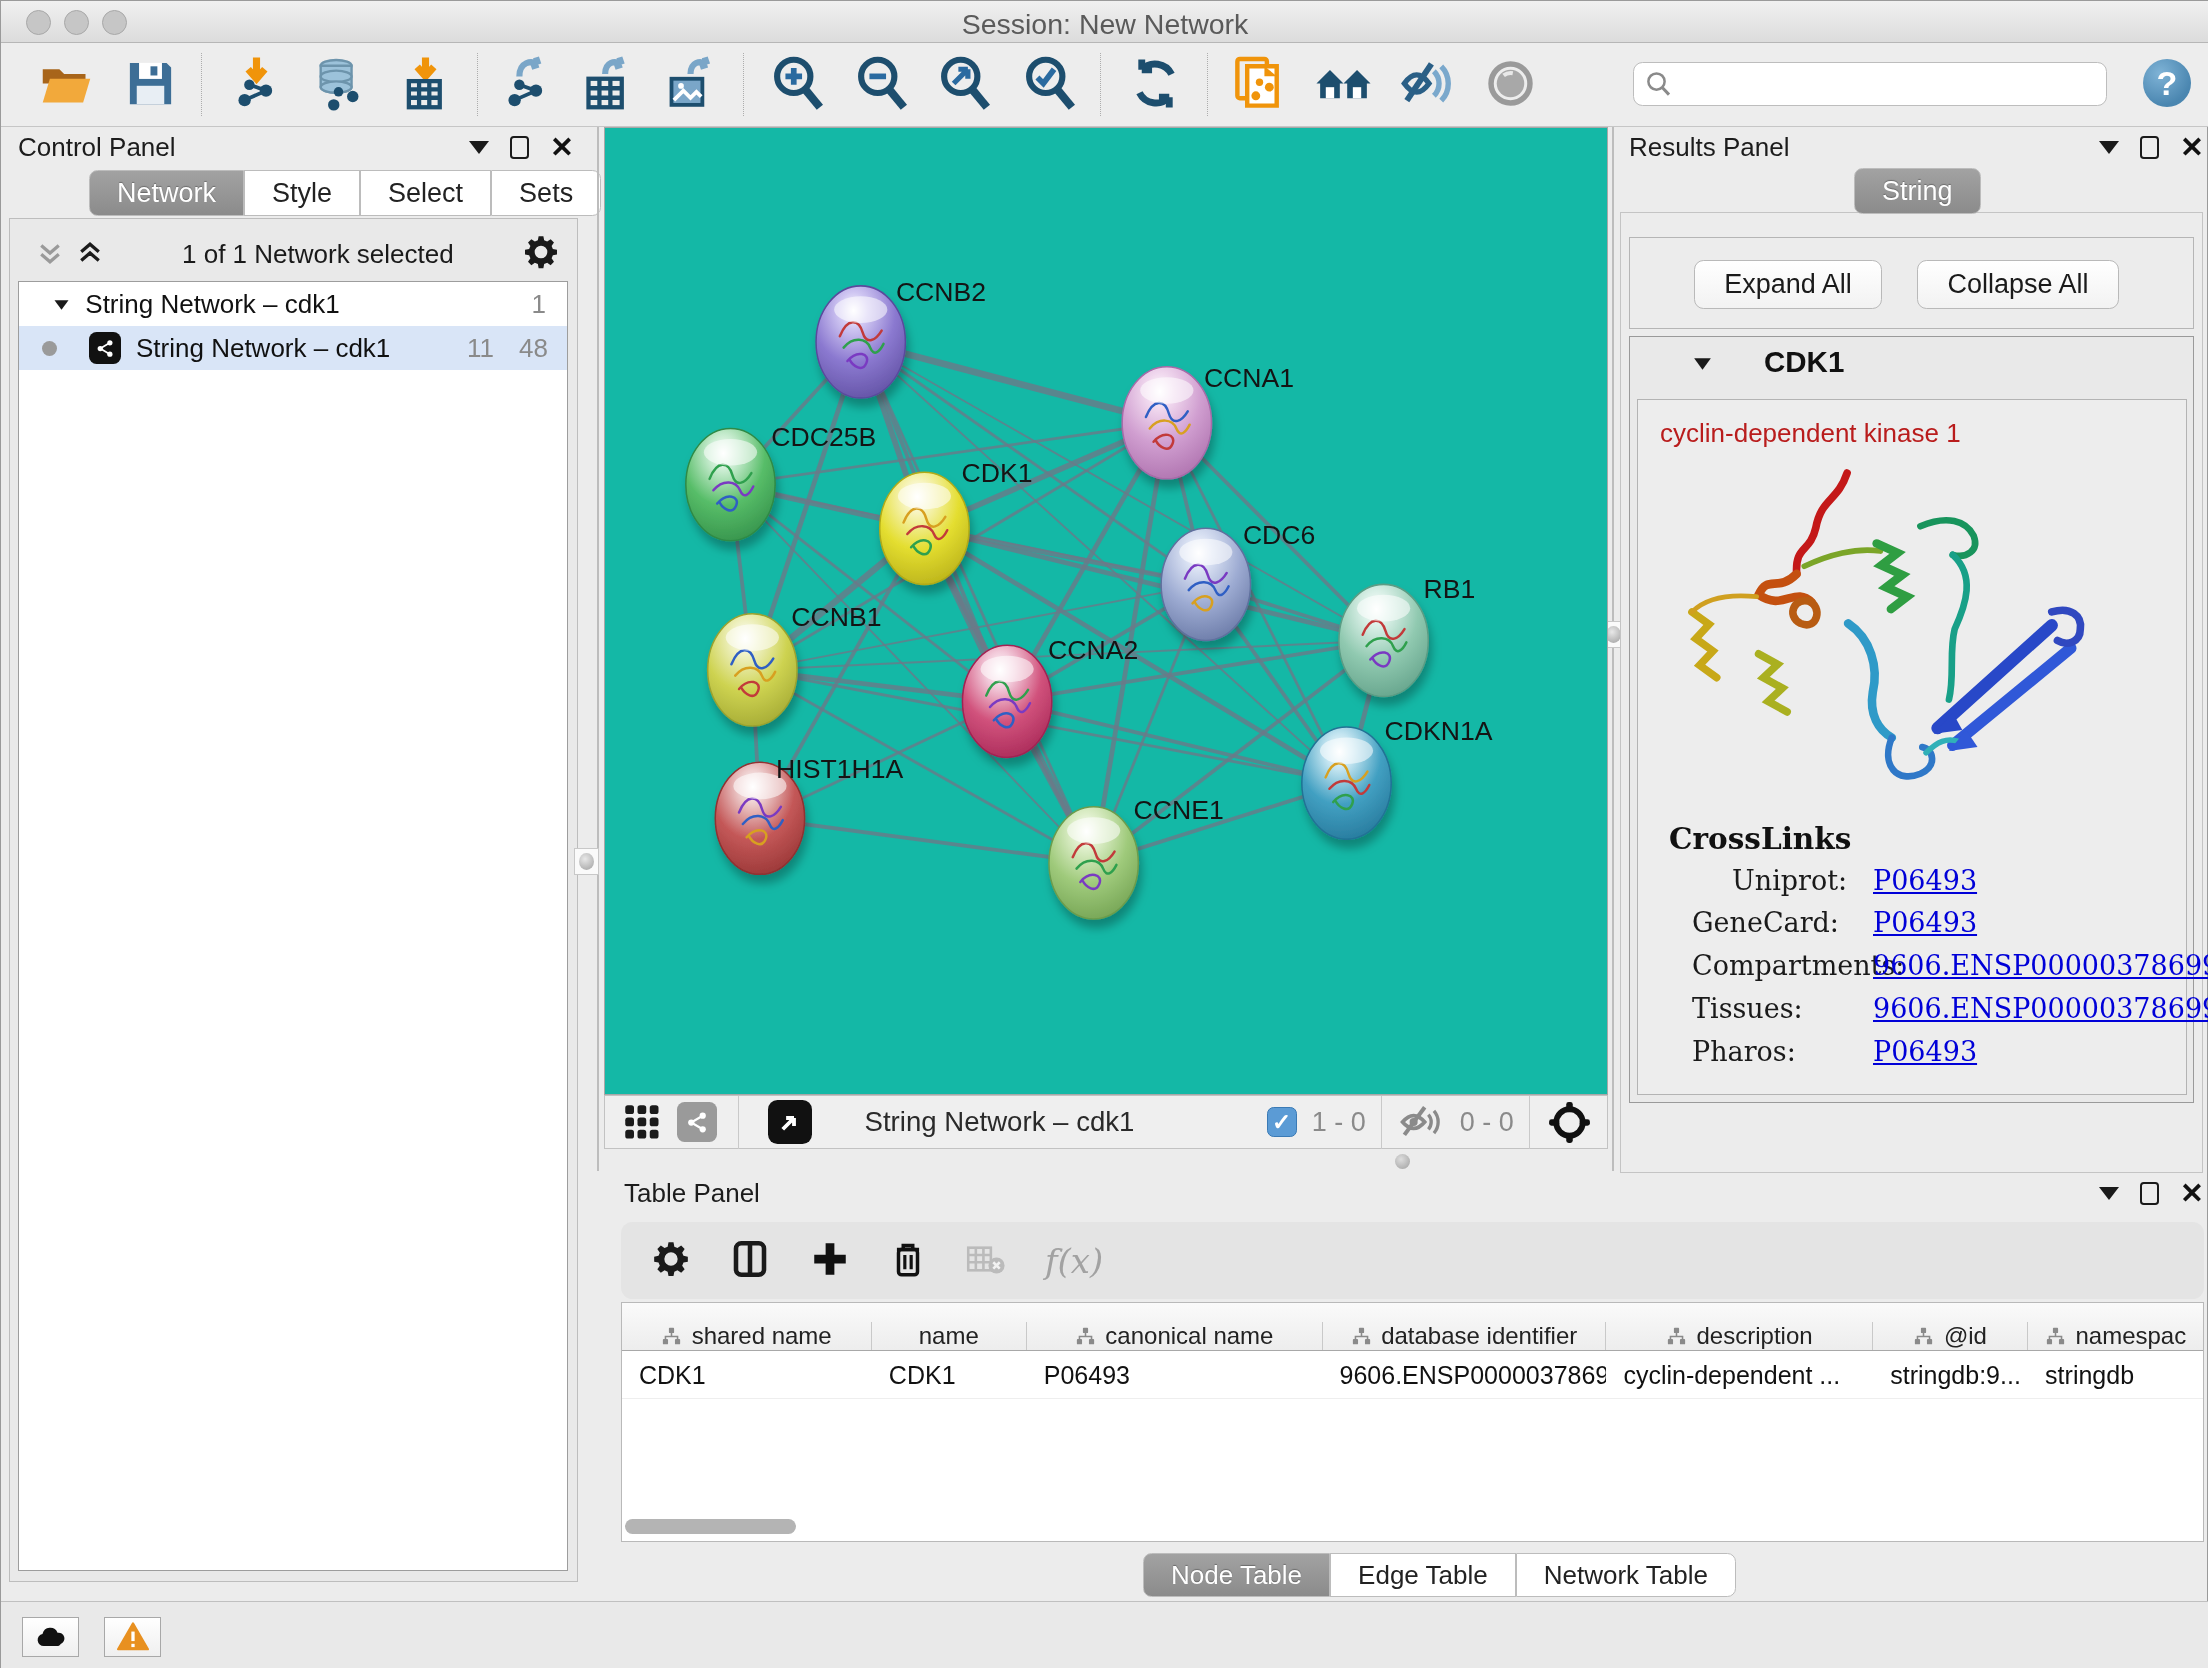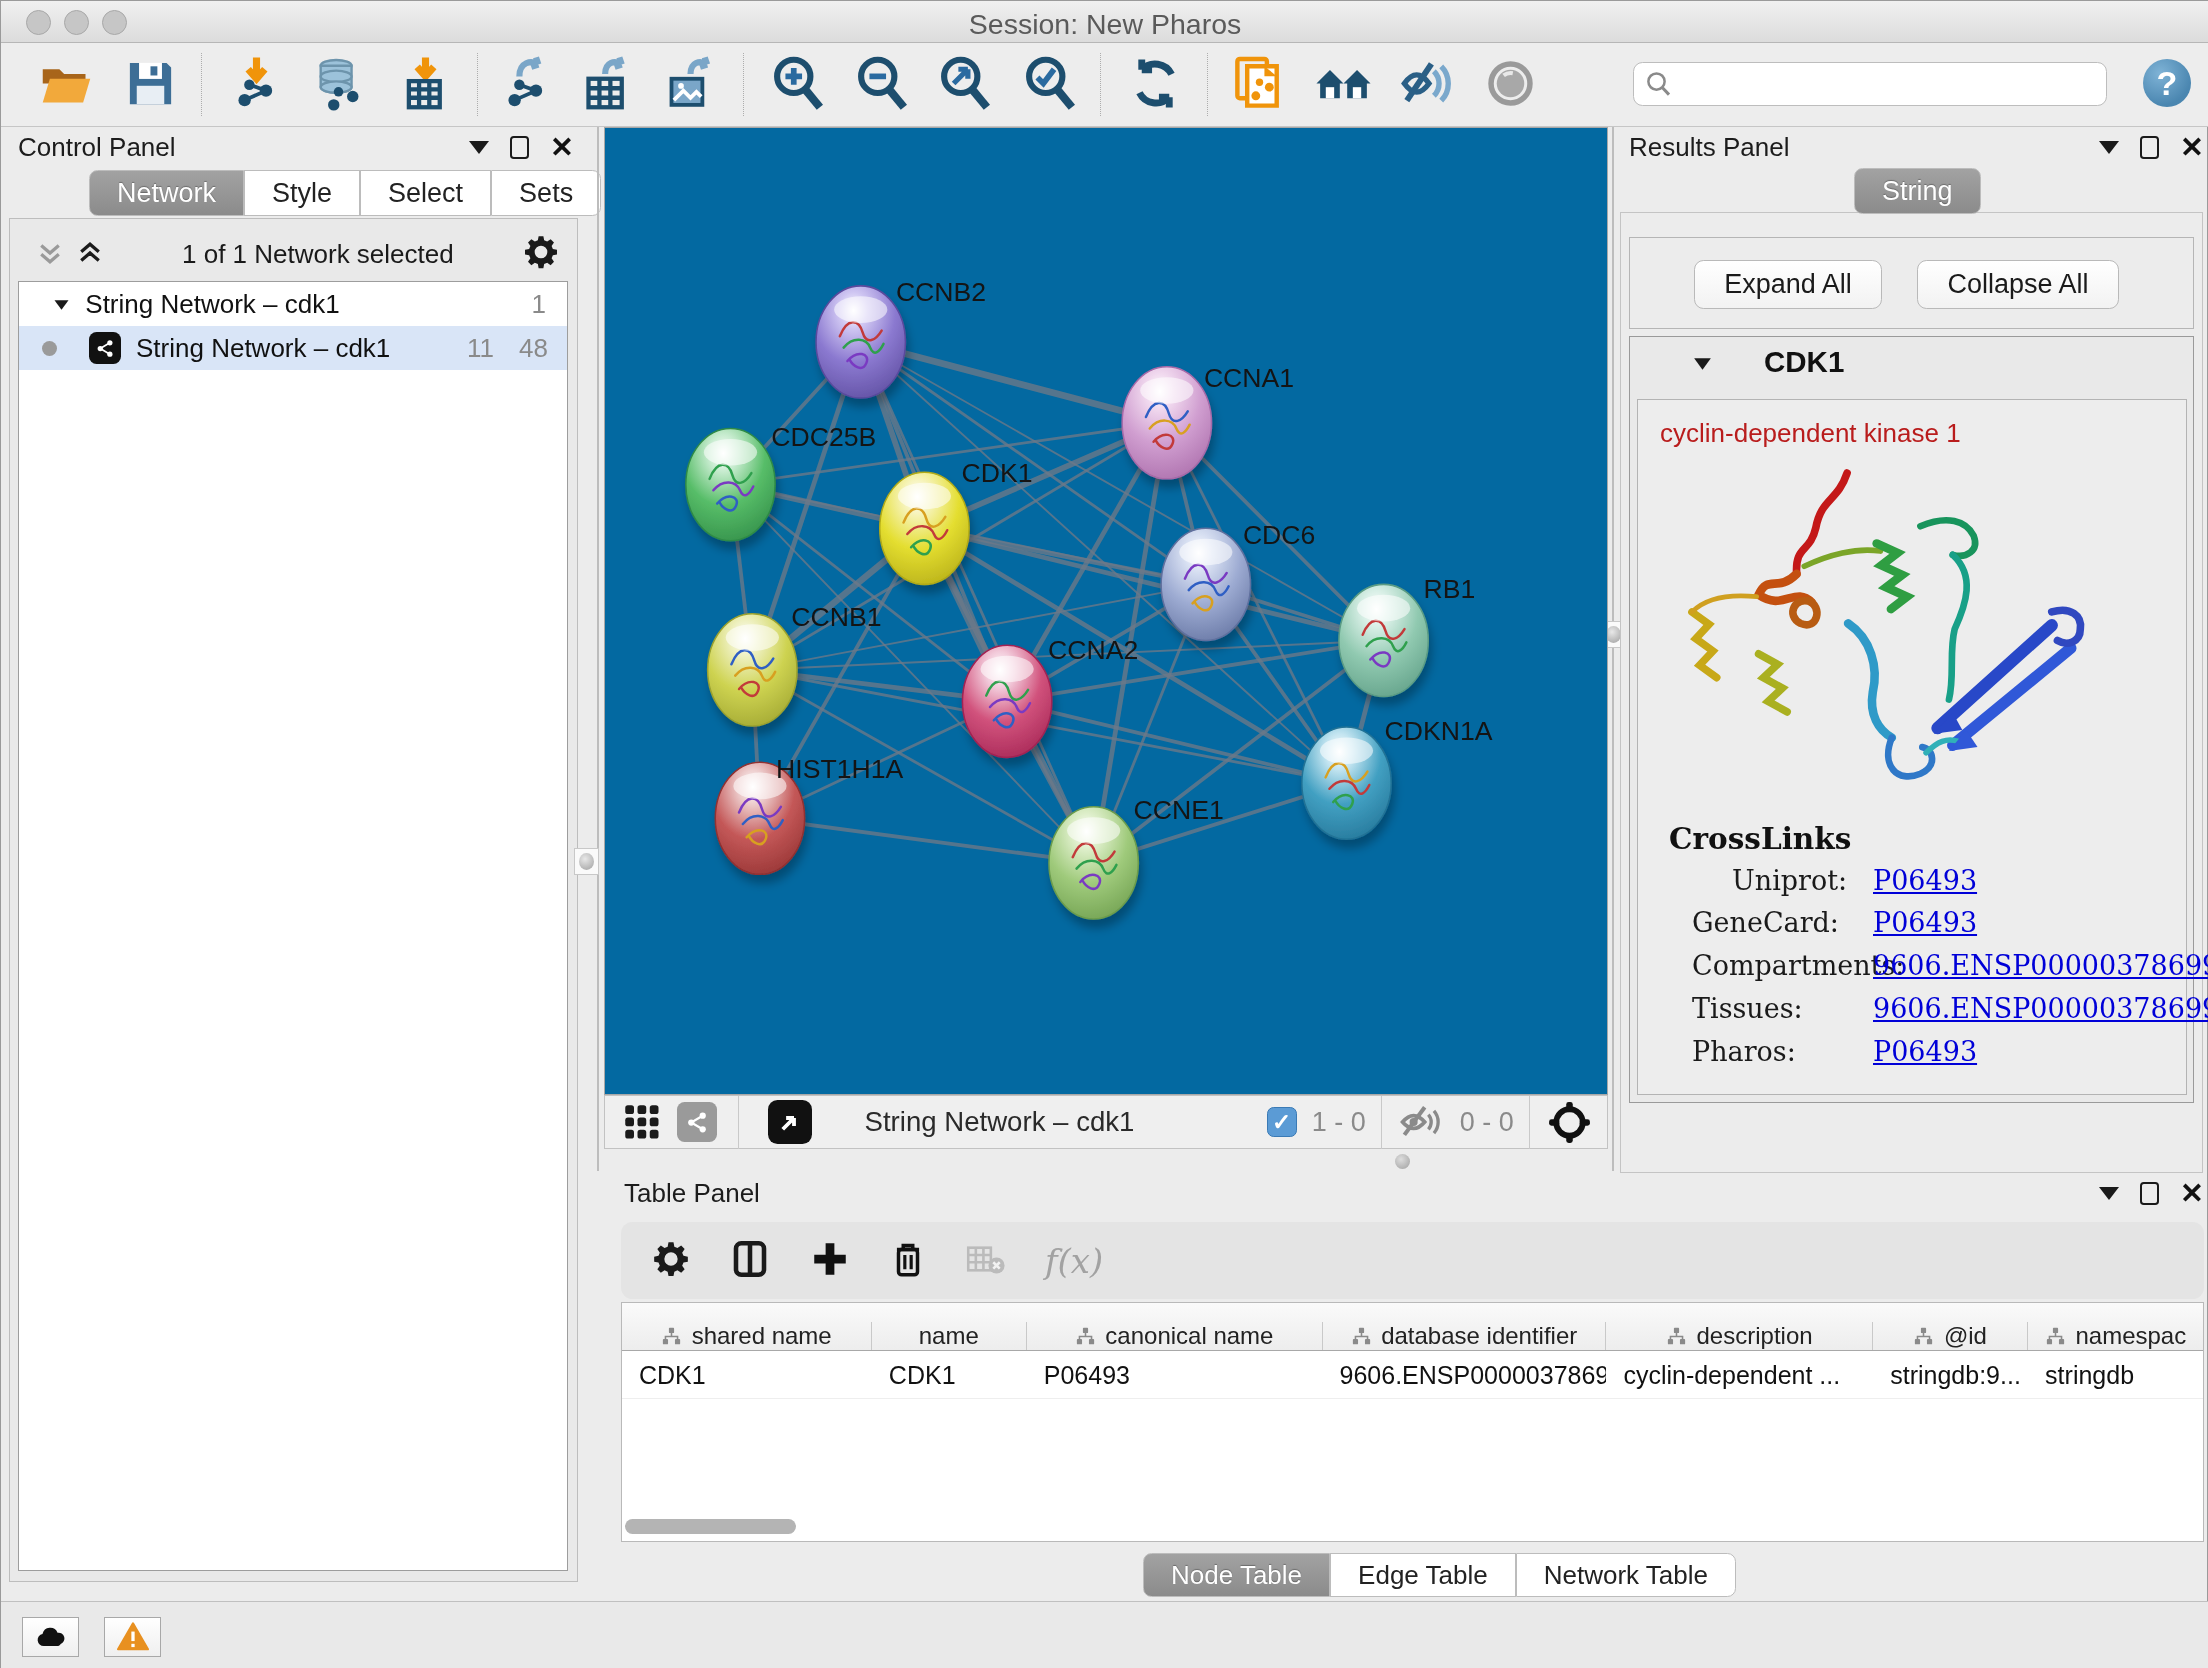--- a/index.html
+++ b/index.html
@@ -50,21 +50,21 @@
   .sel-row { background:#d9e5f7; }
   .sharebadge { width:32px; height:32px; border-radius:7.6px; background:#111; display:flex; align-items:center; justify-content:center; }
   .sharebadge.gray { background:#9a9a9a; }
 
   
   .vsplit { top:126px; width:1.9px; height:1044px; background:#bdbdbd; }
   .handle { background:#fafafa; border:1px solid #c8c8c8; display:flex; align-items:center; justify-content:center; }
   .handle .dot { width:15px; height:17px; border-radius:50%; background:radial-gradient(circle at 40% 35%, #e8e8e8, #9f9f9f); }
 
   
-  .canvas { left:603px; top:126px; width:1004px; height:968px; background:#0369a1; border:1px solid #a8a8a8; }
+  .canvas { left:603px; top:126px; width:1004px; height:968px; background:#14b8a6; border:1px solid #a8a8a8; }
   .nv-toolbar { left:603px; top:1094px; width:1004px; height:54px; background:#efefef;
     border:1px solid #c2c2c2; display:flex; align-items:center; }
   .nv-sep { width:0; height:53px; border-left:1.9px solid #c9c9c9; }
   .nv-num { font-size:27px; color:#8a8a8a; }
   .chk { width:30px; height:30px; border-radius:6.7px; background:#5b9bd5; border:1.9px solid #3a7ab5;
     color:#fff; font-size:23px; font-weight:bold; display:flex; align-items:center; justify-content:center; }
 
   
   .rp-wrap { left:1619px; top:211px; width:583px; height:961px; background:#ececec; border:1.9px solid #c4c4c4; }
   .rp-box1 { left:1628px; top:236px; width:565px; height:92px; background:#ececec; border:1.9px solid #b5b5b5; }
@@ -93,21 +93,21 @@
 </style>
 </head>
 <body>
 
 <div class="win">
 
   <div class="abs titlebar">
     <div class="abs tlight" style="left:25px;"></div>
     <div class="abs tlight" style="left:63px;"></div>
     <div class="abs tlight" style="left:101px;"></div>
-    <div class="abs wtitle">Session: New Pharos</div>
+    <div class="abs wtitle">Session: New Network</div>
   </div>
 
   <div class="abs toolbar">
     <div class="abs tbtn" style="left:36px">
       <svg width="57" height="57" viewBox="0 0 24 24">
           <path d="M2 6 h7 l2 2 h9 v4 H2z" fill="#a8651a"></path>
           <path d="M2 20 L5 10 h17 l-3 10z" fill="#f2a93b"></path>
         </svg>
     </div>
     <div class="abs tbtn" style="left:120px">

